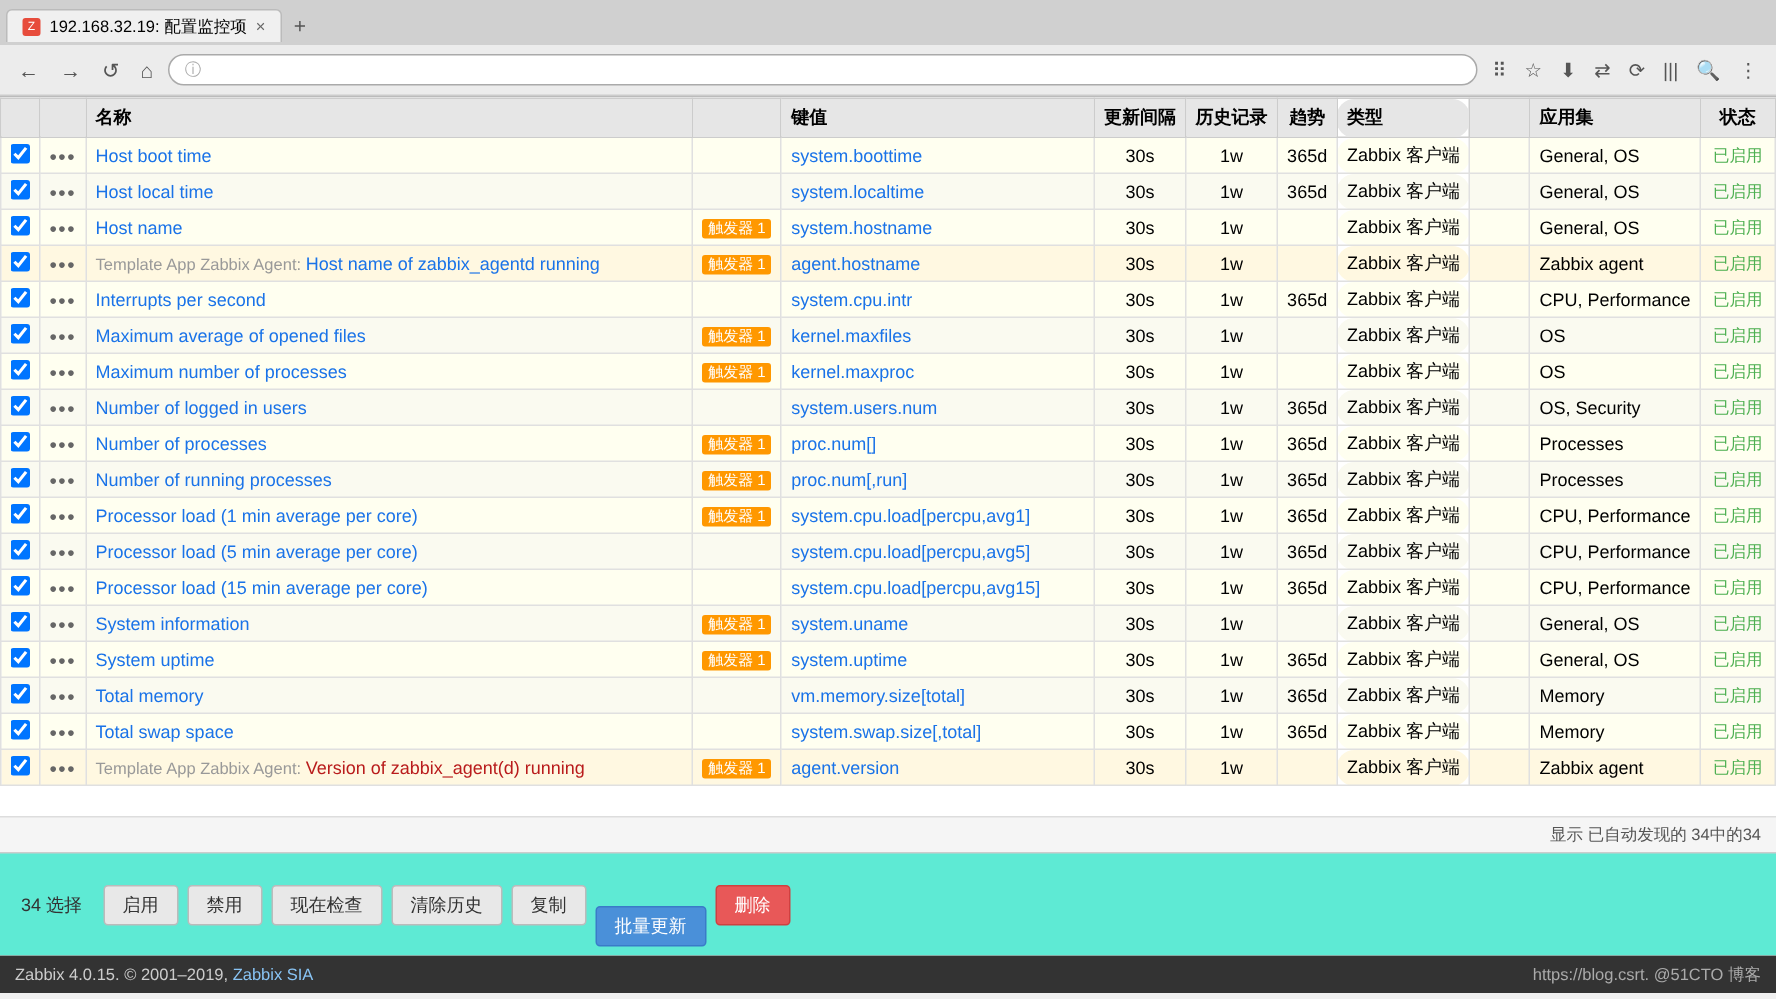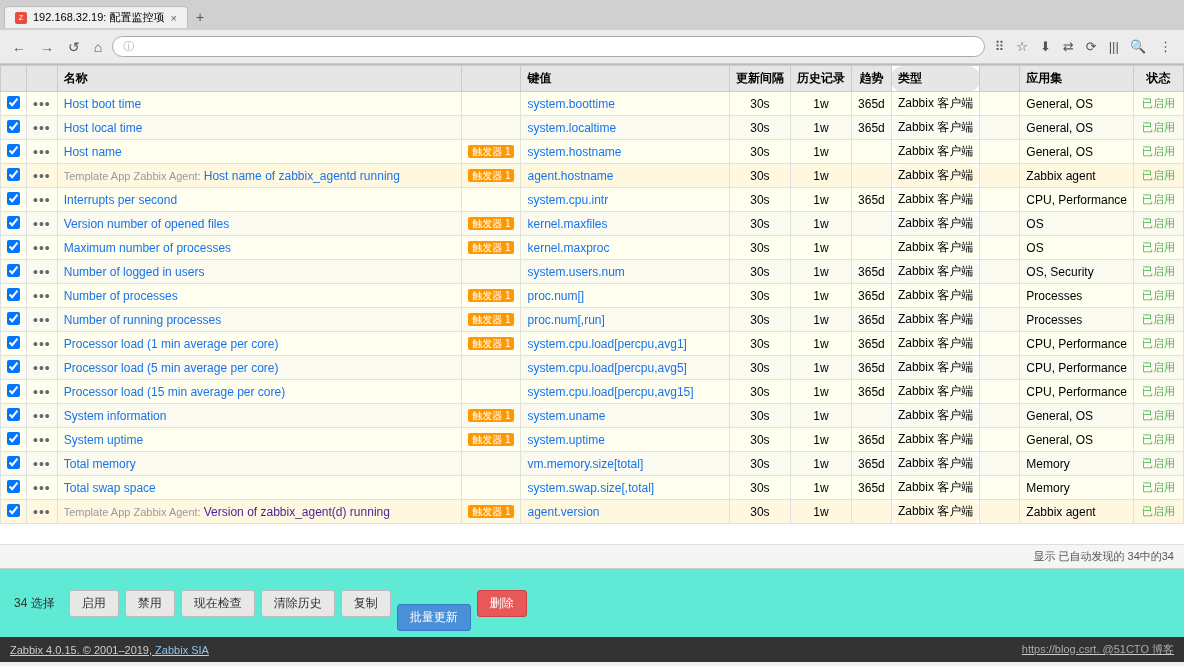--- a/index.html
+++ b/index.html
@@ -172,21 +172,20 @@
 
     
     .page-footer {
       background: #333;
       color: #ccc;
       font-size: 11px;
       padding: 5px 10px;
       display: flex;
       justify-content: space-between;
       align-items: center;
-      text-decoration: underline;
     }
     .page-footer a { color: #89c4f4; text-decoration: none; }
 
     
     .table-container::-webkit-scrollbar { width: 12px; }
     .table-container::-webkit-scrollbar-track { background: #f0f0f0; }
     .table-container::-webkit-scrollbar-thumb { background: #bbb; border-radius: 2px; }
   </style>
 </head>
 <body>
@@ -308,21 +307,21 @@
             <td class="num-col">1w</td>
             <td class="num-col">365d</td>
             <td class="type-col">Zabbix 客户端</td>
             <td class="num-col"></td>
             <td class="apps-col">CPU, Performance</td>
             <td class="status-col"><span class="status-enabled">已启用</span></td>
           </tr>
           <tr style="background: rgb(250, 250, 240);">
             <td class="checkbox-col"><input type="checkbox" checked="" style=""></td>
             <td class="dots-col"><span class="dots">•••</span></td>
-            <td class="name-col"><a class="link">Version number of opened files</a></td>
+            <td class="name-col"><a class="link">Maximum average of opened files</a></td>
             <td class="trigger-col"><span class="trigger-badge">触发器 1</span></td>
             <td class="key-col"><a class="link">kernel.maxfiles</a></td>
             <td class="num-col">30s</td>
             <td class="num-col">1w</td>
             <td class="num-col"></td>
             <td class="type-col">Zabbix 客户端</td>
             <td class="num-col"></td>
             <td class="apps-col">OS</td>
             <td class="status-col"><span class="status-enabled">已启用</span></td>
           </tr>
@@ -476,21 +475,21 @@
             <td class="num-col">1w</td>
             <td class="num-col">365d</td>
             <td class="type-col">Zabbix 客户端</td>
             <td class="num-col"></td>
             <td class="apps-col">Memory</td>
             <td class="status-col"><span class="status-enabled">已启用</span></td>
           </tr>
           <tr style="background: rgb(255, 248, 225);">
             <td class="checkbox-col"><input type="checkbox" checked="" style=""></td>
             <td class="dots-col"><span class="dots">•••</span></td>
-            <td class="name-col"><span class="template-link"><a class="link">Template App Zabbix Agent: </a></span><a class="link" style="color: #4c1d95;">Version of zabbix_agent(d) running</a></td>
+            <td class="name-col"><span class="template-link"><a class="link">Template App Zabbix Agent: </a></span><a class="link" style="color: #b91c1c;">Version of zabbix_agent(d) running</a></td>
             <td class="trigger-col"><span class="trigger-badge">触发器 1</span></td>
             <td class="key-col"><a class="link">agent.version</a></td>
             <td class="num-col">30s</td>
             <td class="num-col">1w</td>
             <td class="num-col"></td>
             <td class="type-col">Zabbix 客户端</td>
             <td class="num-col"></td>
             <td class="apps-col">Zabbix agent</td>
             <td class="status-col"><span class="status-enabled">已启用</span></td>
           </tr>

